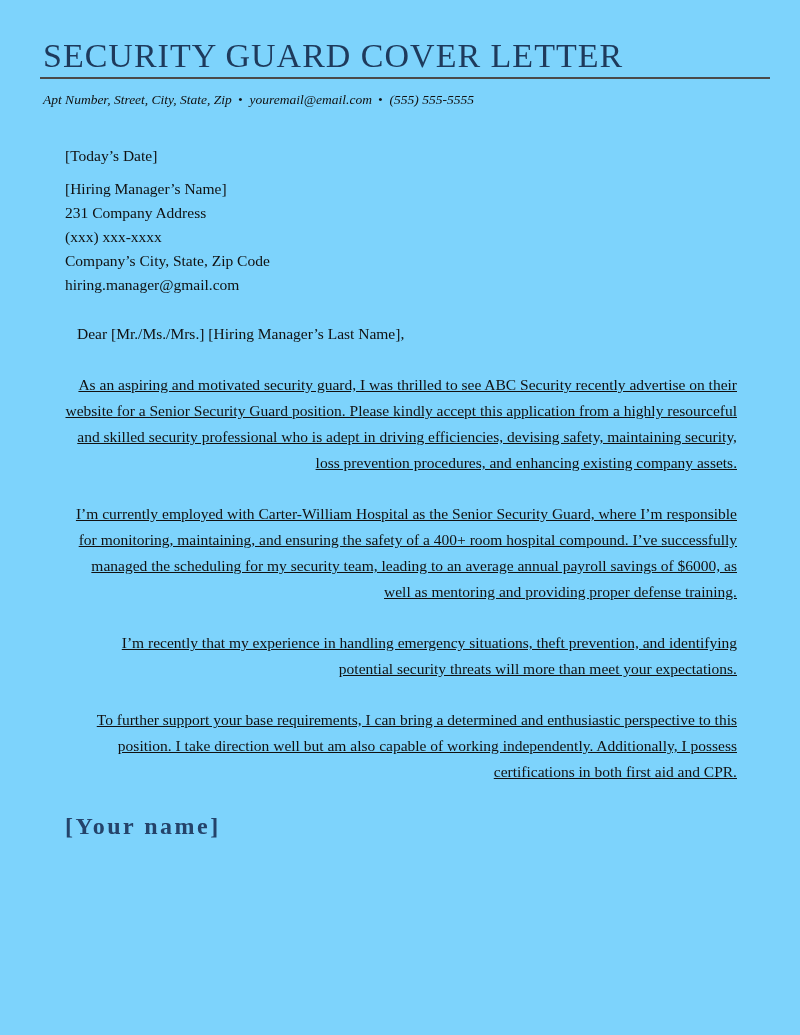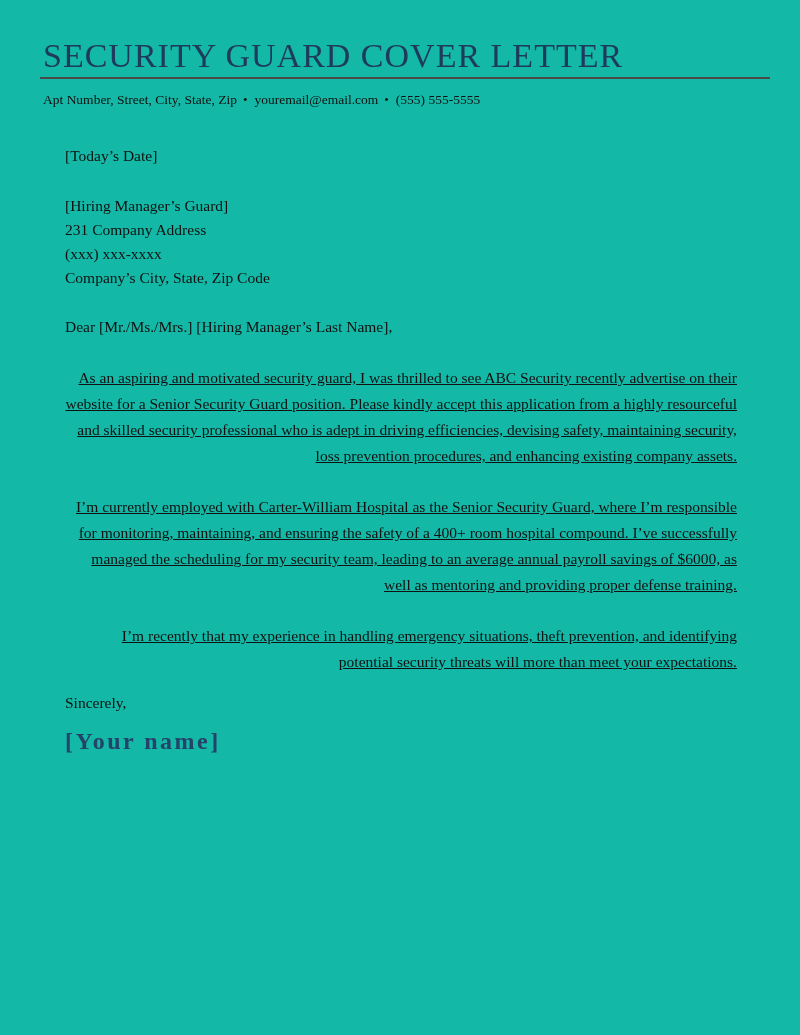--- a/index.html
+++ b/index.html
@@ -1,21 +1,21 @@
 <!DOCTYPE html>
 <html><head>
 <meta charset="utf-8">
 <style>
   * { margin: 0; padding: 0; box-sizing: border-box; }
   html, body { background: #ffffff; }
   .page {
     position: relative;
     width: 800px;
     height: 1035px;
-    background: #14b8a6;
+    background: #7dd3fc;
     font-family: "Liberation Serif", serif;
     color: #111111;
     overflow: hidden;
   }
   .header { padding-top: 36px; }
   .title {
     margin-left: 43px;
     font-size: 34px;
     line-height: 40px;
     font-weight: normal;
@@ -30,36 +30,37 @@
     border: none;
     border-top: 2px solid #4a4a4a;
   }
   .contact {
     margin-left: 43px;
     margin-top: 12px;
     font-size: 13.5px;
     line-height: 17px;
     color: #111111;
     white-space: nowrap;
+    font-style: italic;
   }
   .contact .sep {
     display: inline-block;
     margin: 0 7px 0 6px;
     font-size: 13px;
     color: #111111;
   }
   .letter {
     margin: 35px 63px 0 65px;
     font-size: 15.5px;
     line-height: 26px;
     color: #111111;
   }
-  .date-line { margin-bottom: 25px; }
+  .date-line { margin-bottom: 8px; }
   .recipient-block { line-height: 24px; margin-bottom: 24px; }
-  .greeting-line { margin-bottom: 25px; }
+  .greeting-line { margin-bottom: 25px; margin-left: 12px; }
   .para { margin-bottom: 25px; text-align: right; text-decoration: underline; }
   .closing-line { margin-top: -10px; }
   .signature {
     margin-top: 9px;
     font-size: 24px;
     line-height: 32px;
     letter-spacing: 2.5px;
     color: #24436a;
     font-weight: bold;
   }
@@ -75,30 +76,31 @@
     <div class="contact">
       <span>Apt Number, Street, City, State, Zip</span><span class="sep">•</span><span>youremail@email.com</span><span class="sep">•</span><span>(555) 555-5555</span>
     </div>
   </div>
 
   <div class="letter">
 
     <div class="date-line">[Today’s Date]</div>
 
     <div class="recipient-block">
-      <div>[Hiring Manager’s Guard]</div>
+      <div>[Hiring Manager’s Name]</div>
       <div>231 Company Address</div>
       <div>(xxx) xxx-xxxx</div>
       <div>Company’s City, State, Zip Code</div>
+      <div>hiring.manager@gmail.com</div>
     </div>
 
     <div class="greeting-line">Dear [Mr./Ms./Mrs.] [Hiring Manager’s Last Name],</div>
 
     <p class="para">As an aspiring and motivated security guard, I was thrilled to see ABC Security recently advertise on their website for a Senior Security Guard position. Please kindly accept this application from a highly resourceful and skilled security professional who is adept in driving efficiencies, devising safety, maintaining security, loss prevention procedures, and enhancing existing company assets.</p>
     <p class="para">I’m currently employed with Carter-William Hospital as the Senior Security Guard, where I’m responsible for monitoring, maintaining, and ensuring the safety of a 400+ room hospital compound. I’ve successfully managed the scheduling for my security team, leading to an average annual payroll savings of $6000, as well as mentoring and providing proper defense training.</p>
     <p class="para">I’m recently that my experience in handling emergency situations, theft prevention, and identifying potential security threats will more than meet your expectations.</p>
+    <p class="para">To further support your base requirements, I can bring a determined and enthusiastic perspective to this position. I take direction well but am also capable of working independently. Additionally, I possess certifications in both first aid and CPR.</p>
 
-    <div class="closing-line">Sincerely,</div>
     <div class="signature">[Your name]</div>
 
   </div>
 
 </div>
 
 </body></html>

